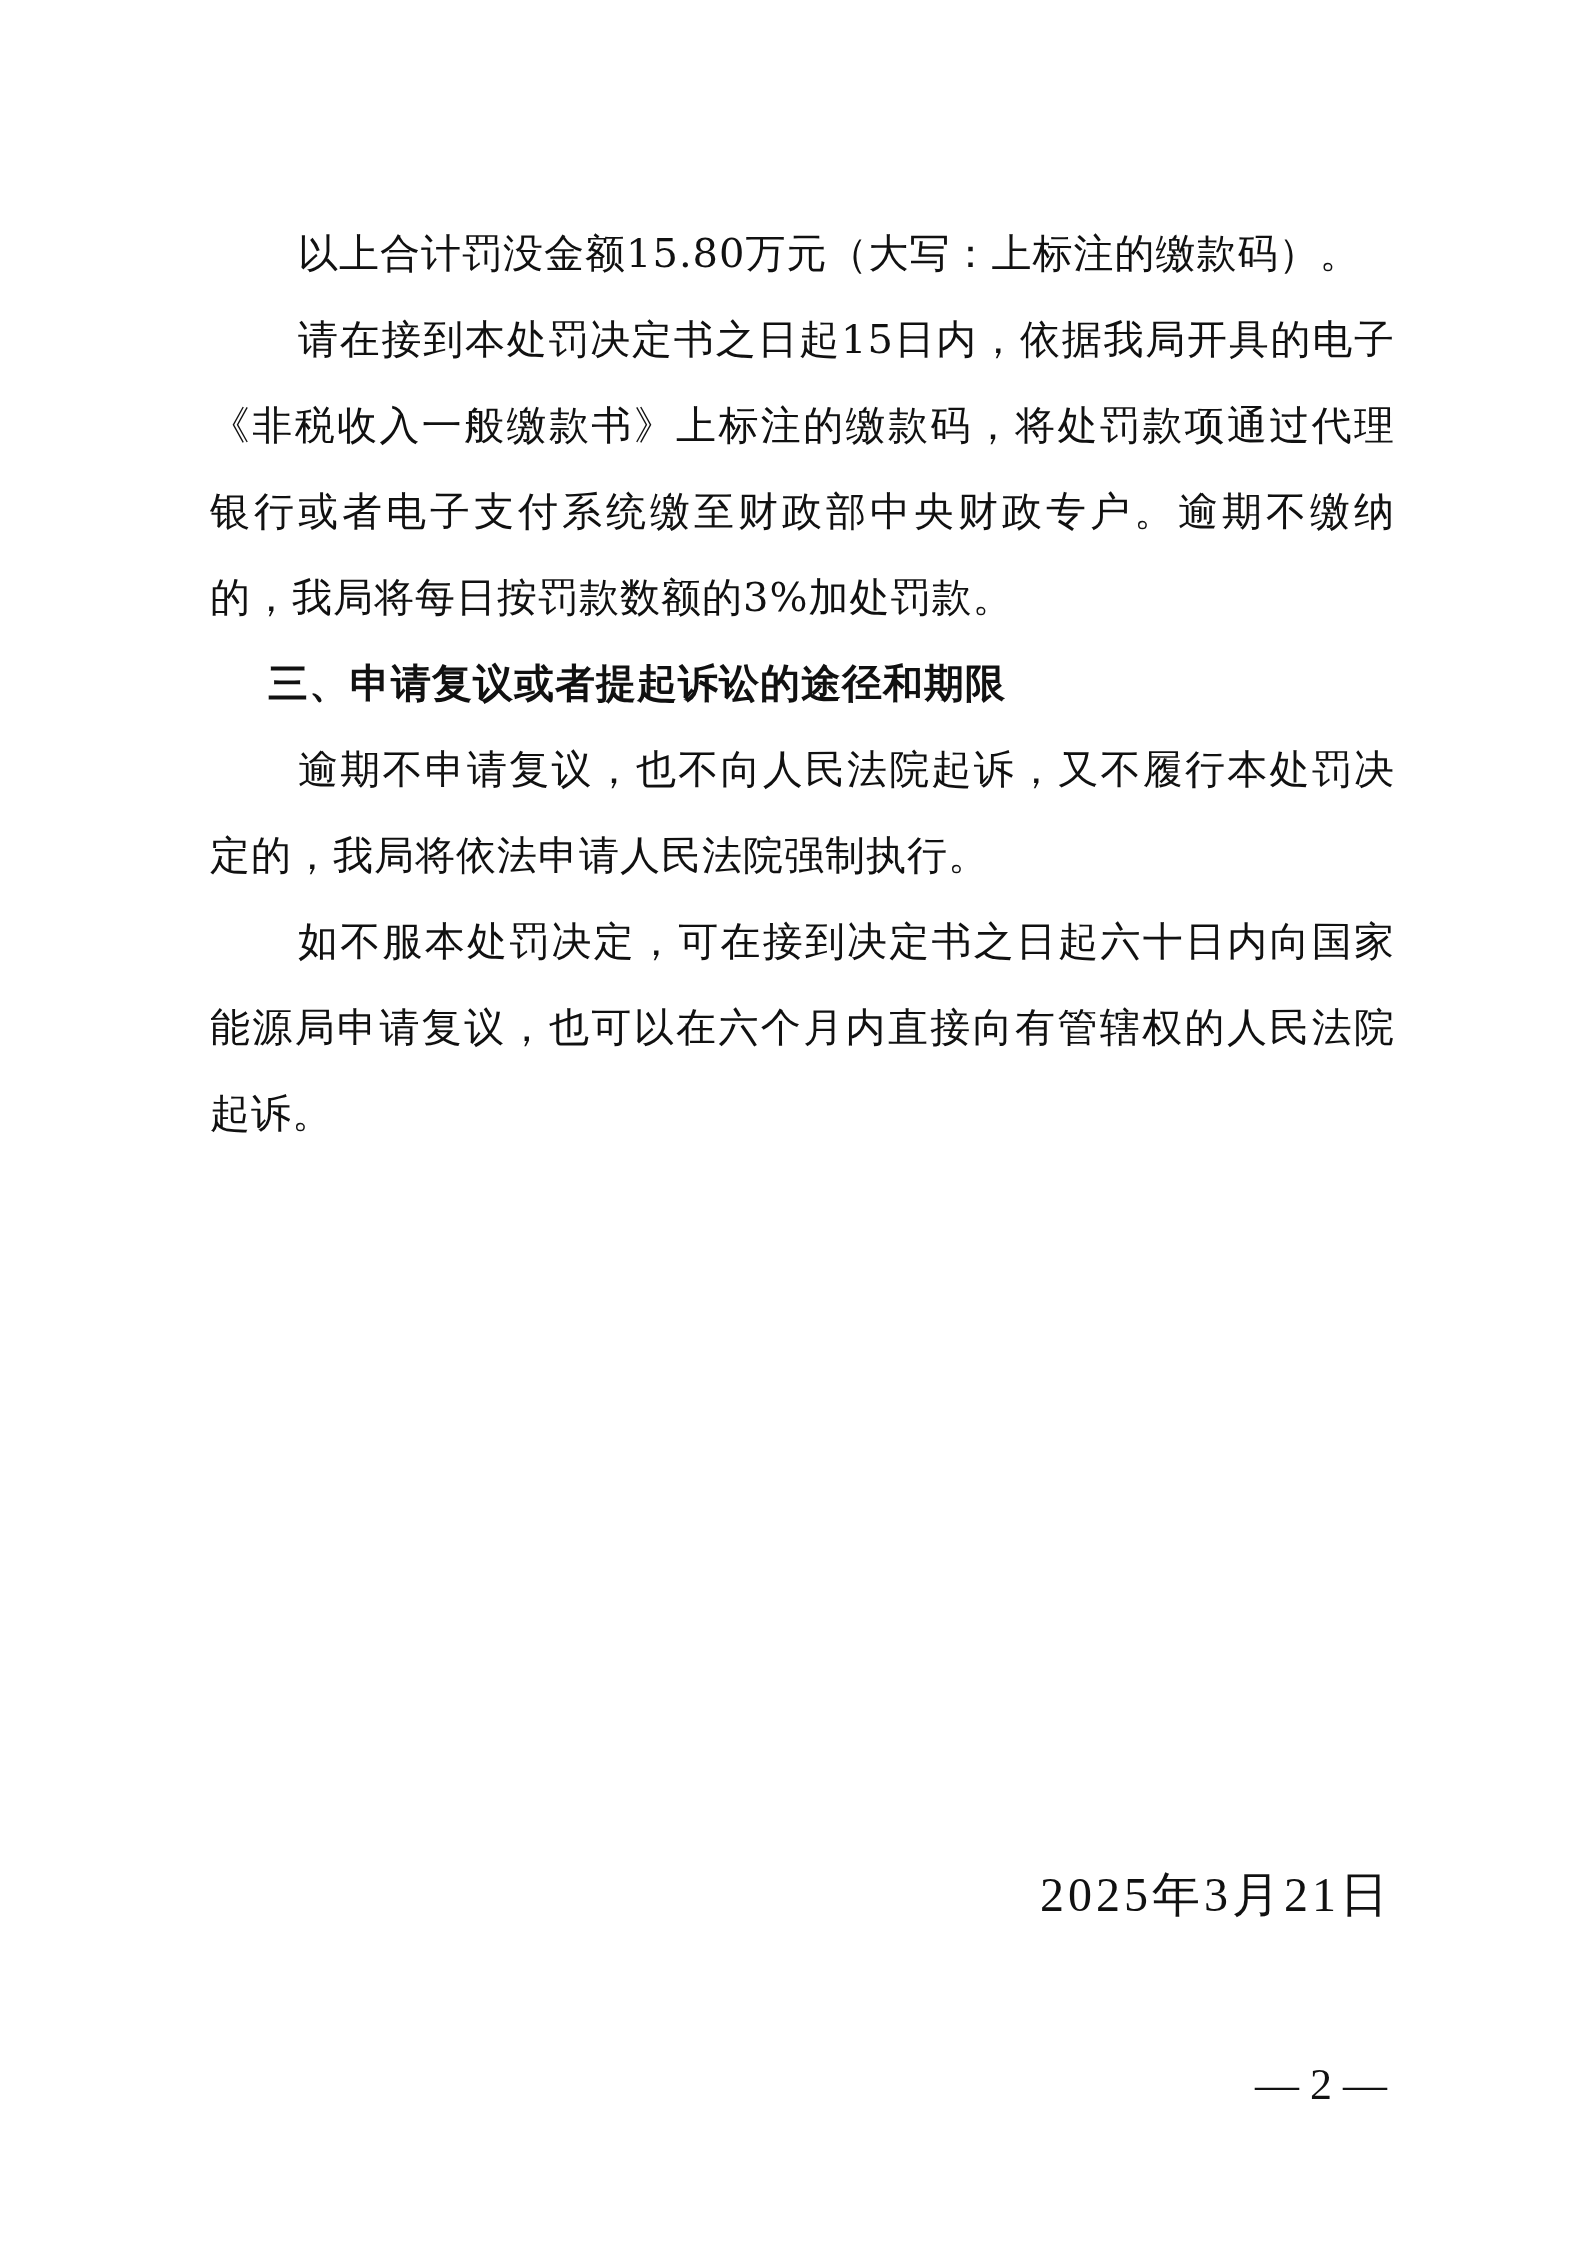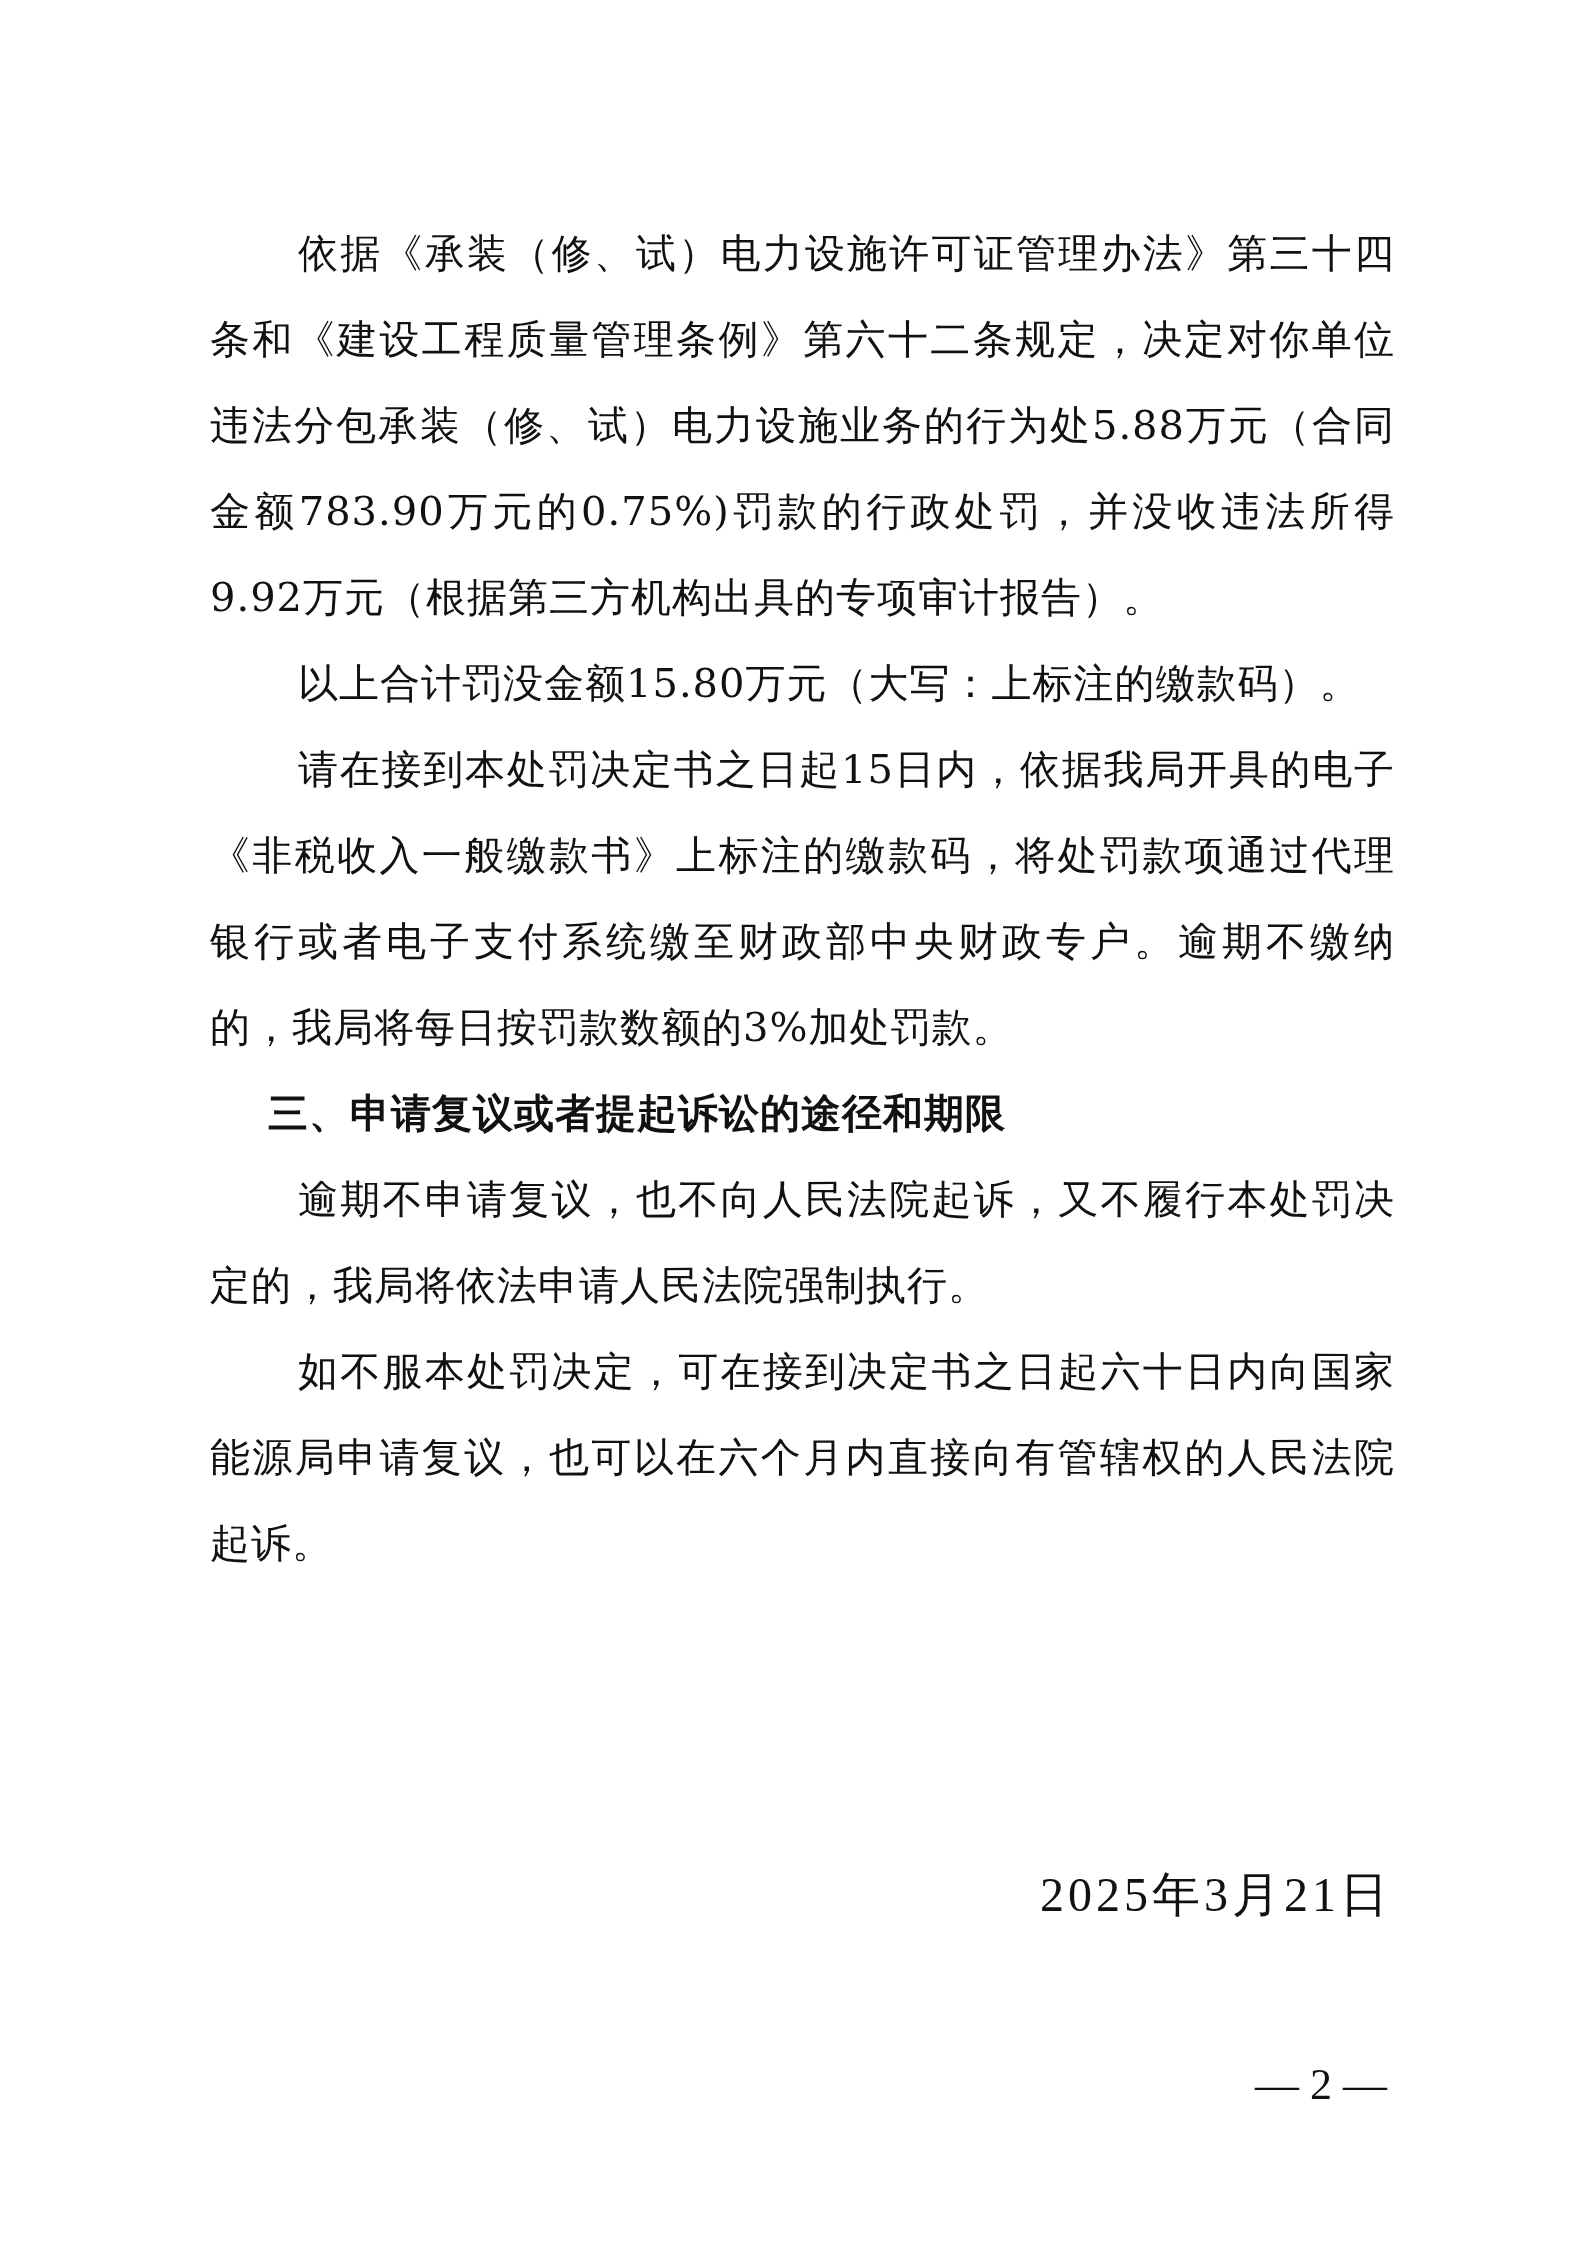--- a/index.html
+++ b/index.html
@@ -55,21 +55,20 @@
     font-size: 44px;
     line-height: 60px;
     font-family: "Liberation Serif", "DejaVu Serif", serif;
     white-space: pre;
   }
 </style>
 </head>
 <body>
 
 <div class="page">
-  <p class="para">依据《承装（修、试）电力设施许可证管理办法》第三十四条和《建设工程质量管理条例》第六十二条规定，决定对你单位违法分包承装（修、试）电力设施业务的行为处5.88万元（合同金额783.90万元的0.75%)罚款的行政处罚，并没收违法所得9.92万元（根据第三方机构出具的专项审计报告）。</p>
   <p class="para">以上合计罚没金额15.80万元（大写：上标注的缴款码）。</p>
   <p class="para">请在接到本处罚决定书之日起15日内，依据我局开具的电子《非税收入一般缴款书》上标注的缴款码，将处罚款项通过代理银行或者电子支付系统缴至财政部中央财政专户。逾期不缴纳的，我局将每日按罚款数额的3%加处罚款。</p>
   <p class="heading">三、申请复议或者提起诉讼的途径和期限</p>
   <p class="para">逾期不申请复议，也不向人民法院起诉，又不履行本处罚决定的，我局将依法申请人民法院强制执行。</p>
   <p class="para">如不服本处罚决定，可在接到决定书之日起六十日内向国家能源局申请复议，也可以在六个月内直接向有管辖权的人民法院起诉。</p>
 </div>
 
 <div class="date">2025年3月21日</div>
 <div class="page-number">— 2 —</div>
 

